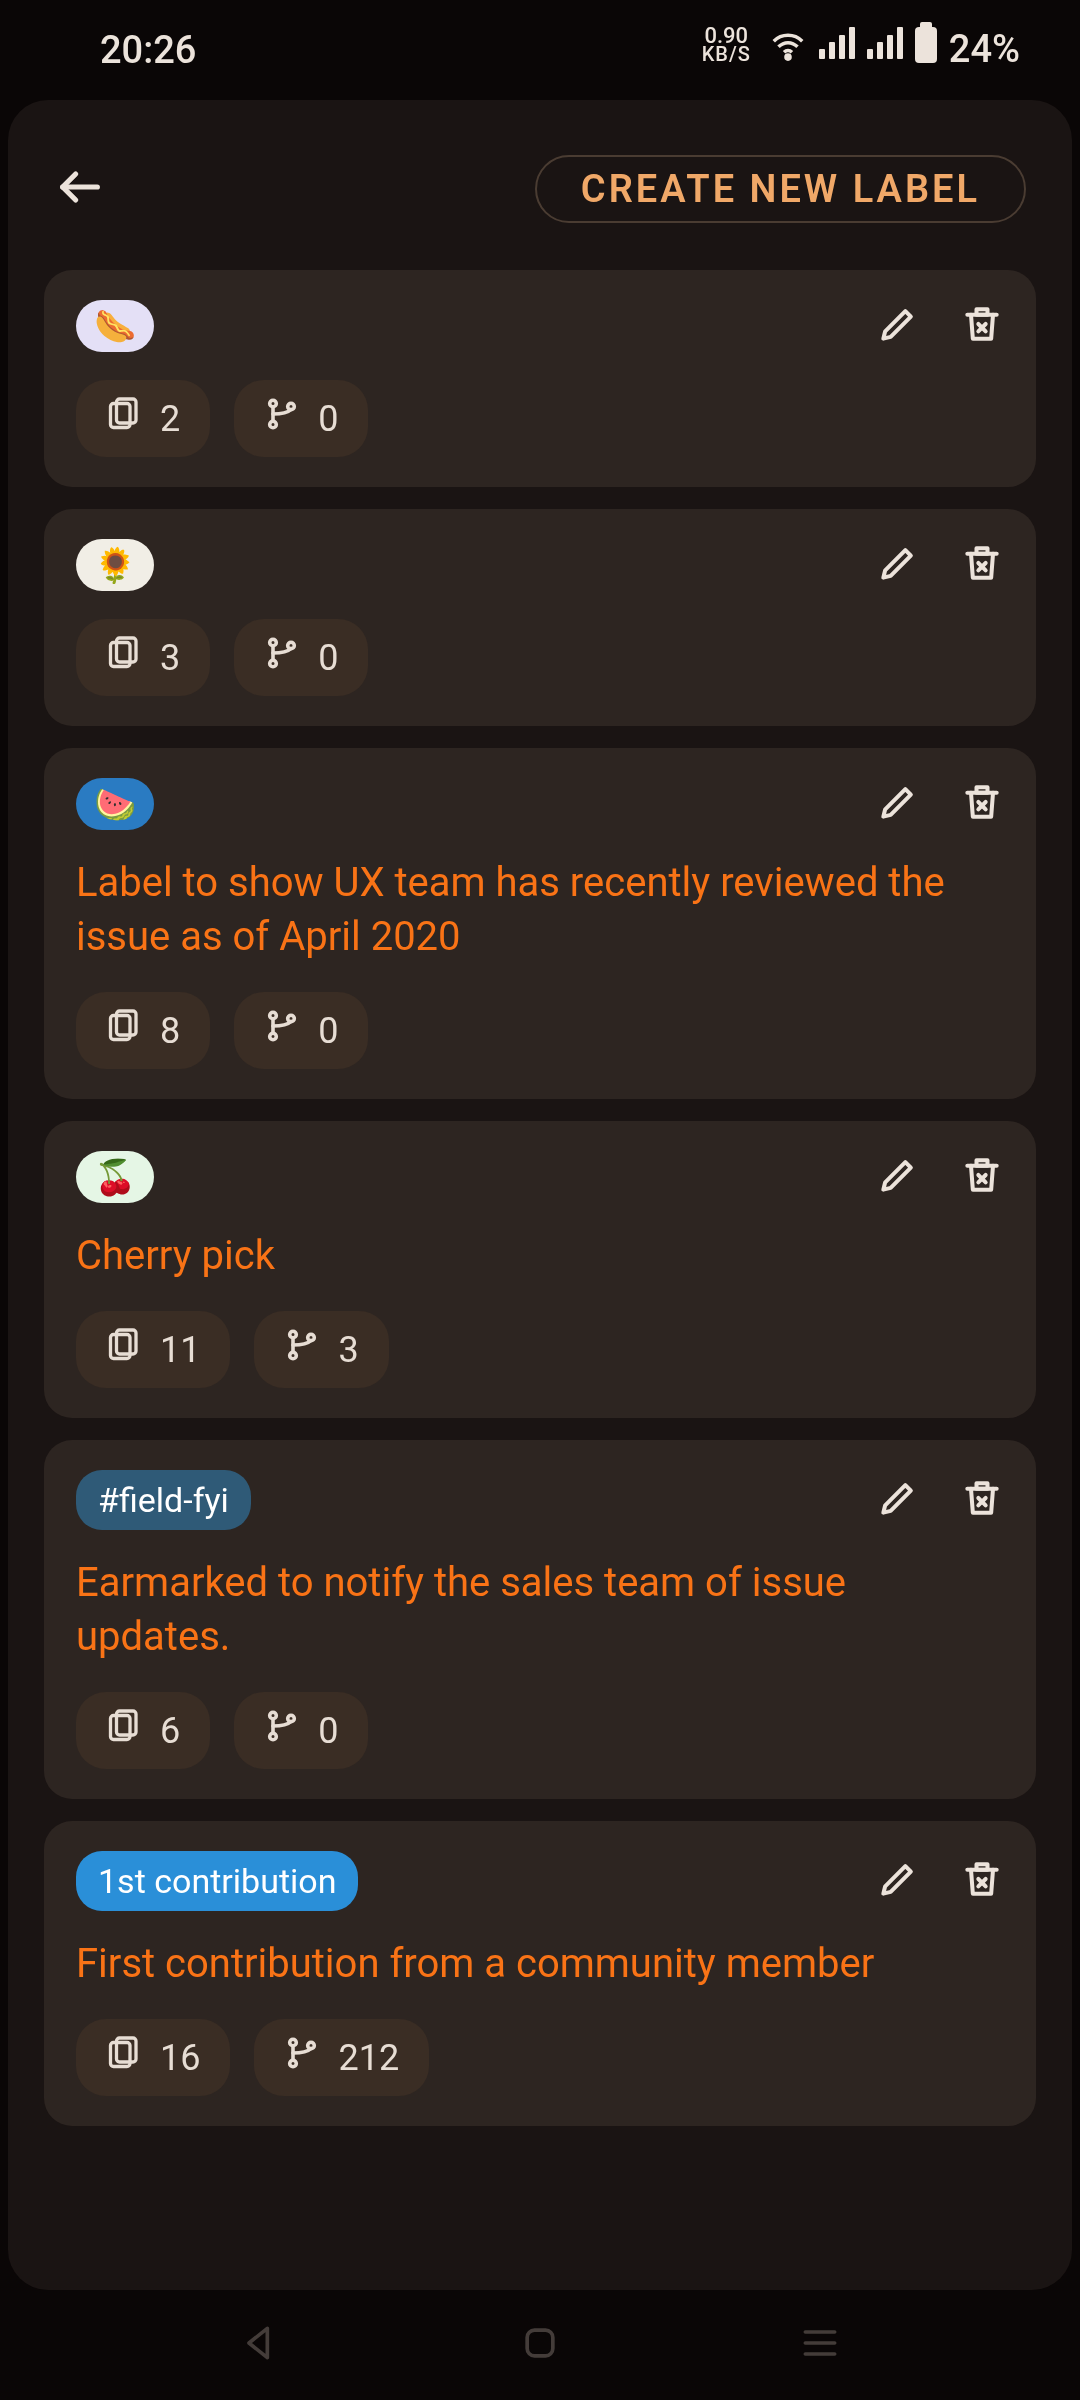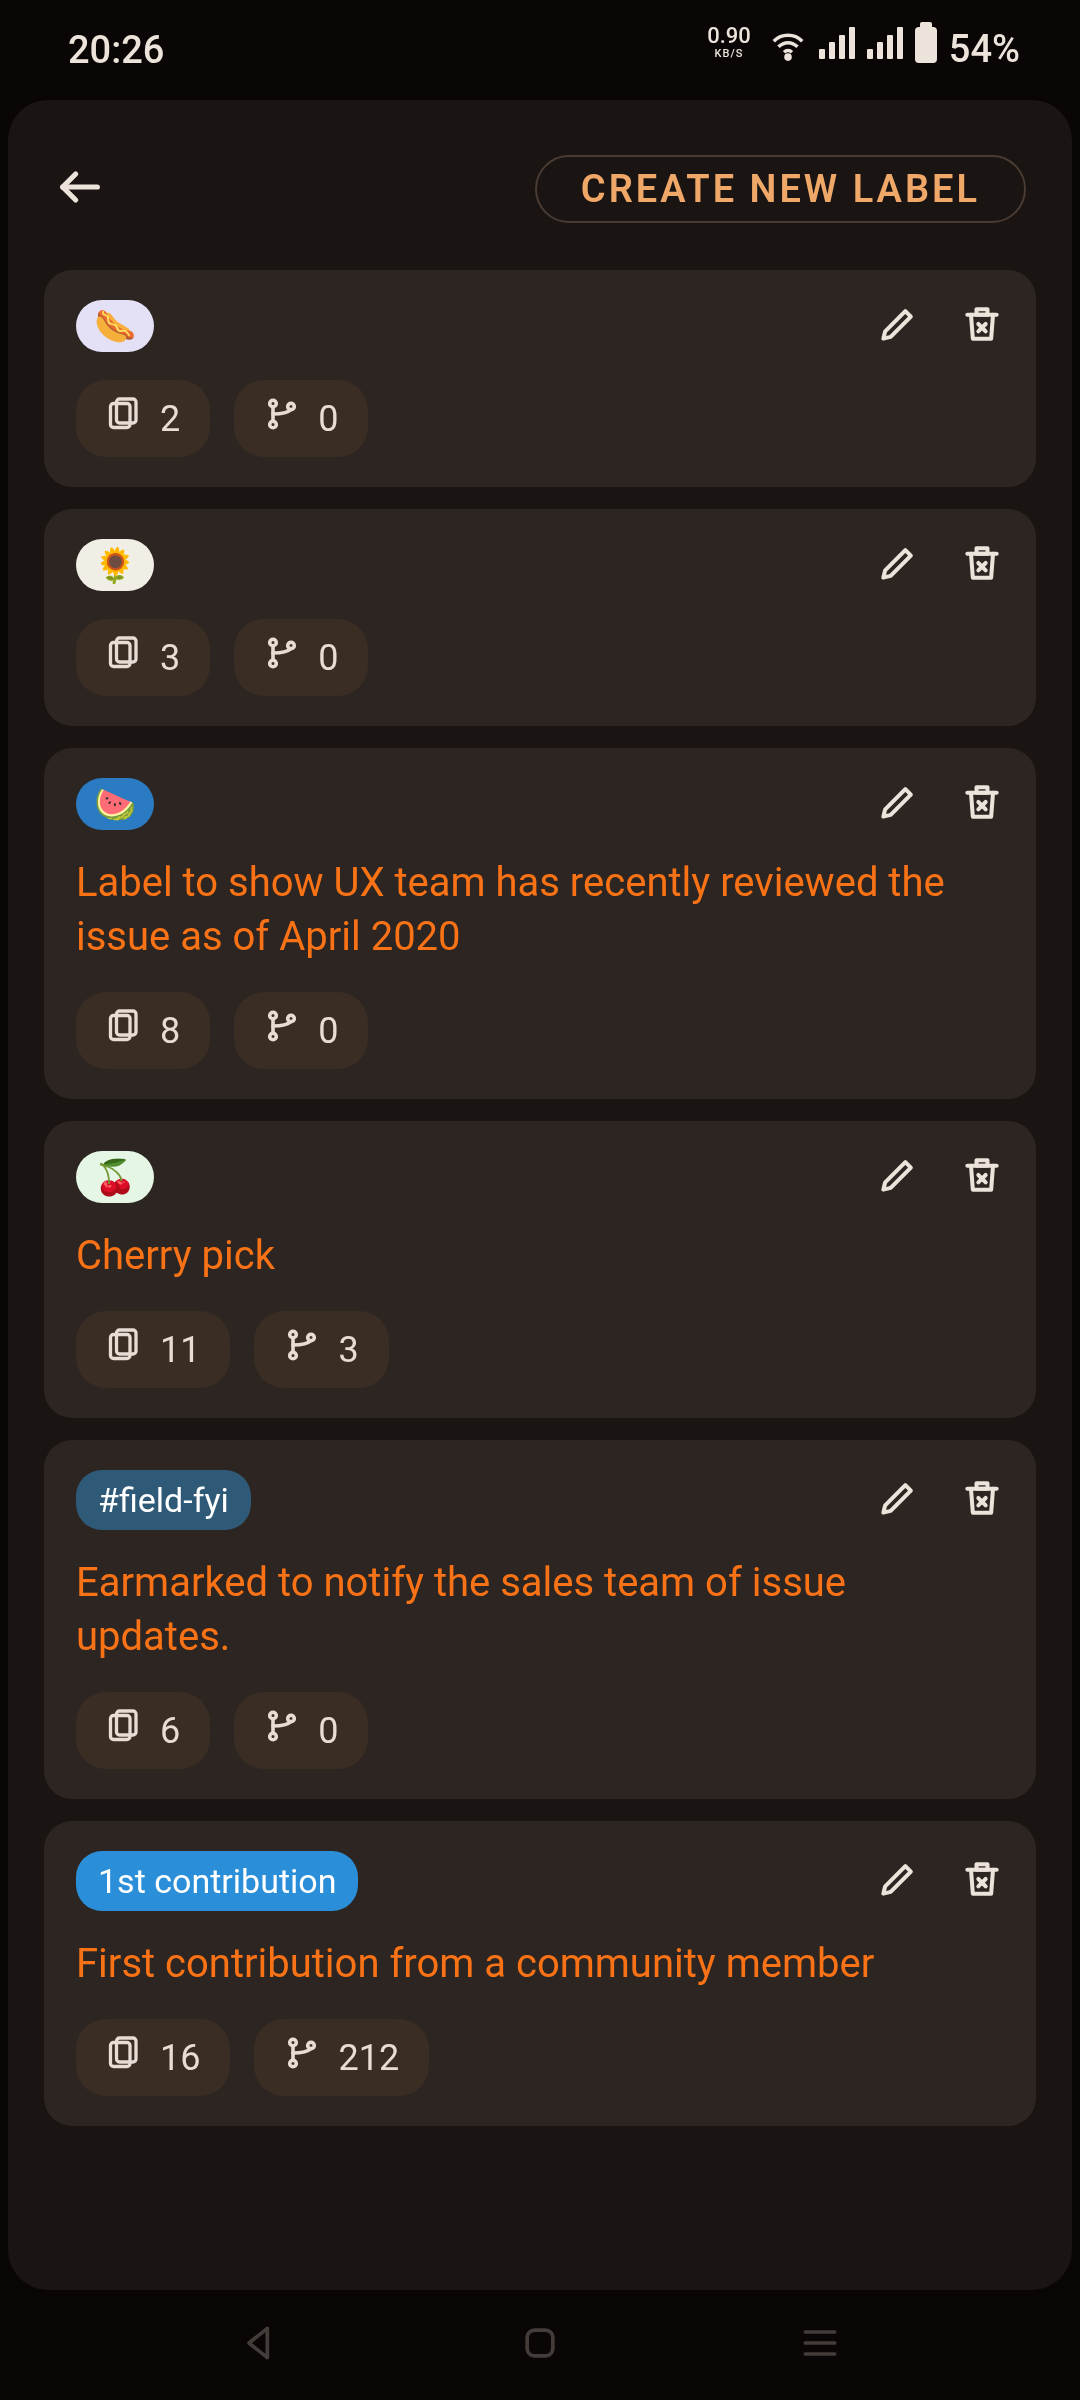--- a/index.html
+++ b/index.html
@@ -8,36 +8,36 @@
     height: 2400px;
     background: #0a0606;
     font-family: -apple-system, BlinkMacSystemFont, "Segoe UI", Roboto, sans-serif;
     overflow: hidden;
   }
   .status-bar {
     height: 100px;
     display: flex;
     align-items: center;
     justify-content: space-between;
-    padding: 0 60px 0 68px;
+    padding: 0 60px 0 100px;
     color: #ece3db;
     font-size: 38px;
     font-weight: 500;
   }
   .status-right {
     display: flex;
     align-items: flex-start;
     gap: 12px;
   }
   .status-kbs {
     display:flex; flex-direction:column; align-items:center;
     font-size: 20px; line-height: 18px; margin-right: 6px;
   }
   .status-kbs .top { font-size:22px; }
-  .status-kbs .bot { font-size:11px; letter-spacing:1px; }
+  .status-kbs .bot { font-size:20px; letter-spacing:1px; }
   .signal-bars { display:inline-flex; align-items:flex-end; gap:4px; height:32px; }
   .signal-bars span { width:6px; background:#ece3db; border-radius:1px; }
   .signal-bars span:nth-child(1){height:10px}
   .signal-bars span:nth-child(2){height:17px}
   .signal-bars span:nth-child(3){height:24px}
   .signal-bars span:nth-child(4){height:32px}
   .battery {
     width: 22px; height: 36px; background:#ece3db; border-radius:4px; position:relative;
   }
   .battery::before{
@@ -158,21 +158,21 @@
         <span></span>
         <span></span>
       </span>
     <span class="signal-bars">
         <span></span>
         <span></span>
         <span></span>
         <span></span>
       </span>
     <span class="battery"></span>
-    <span>54%</span>
+    <span>24%</span>
   </div>
 </div>
 
 <div class="main-area">
 
   <div class="header">
     <div class="back-icon">
       <svg viewBox="0 0 24 24" fill="none" stroke="#ece3db" stroke-width="2.4" stroke-linecap="round" stroke-linejoin="round">
         <path d="M20 12H4"></path>
           <path d="M10 6l-6 6 6 6"></path>

